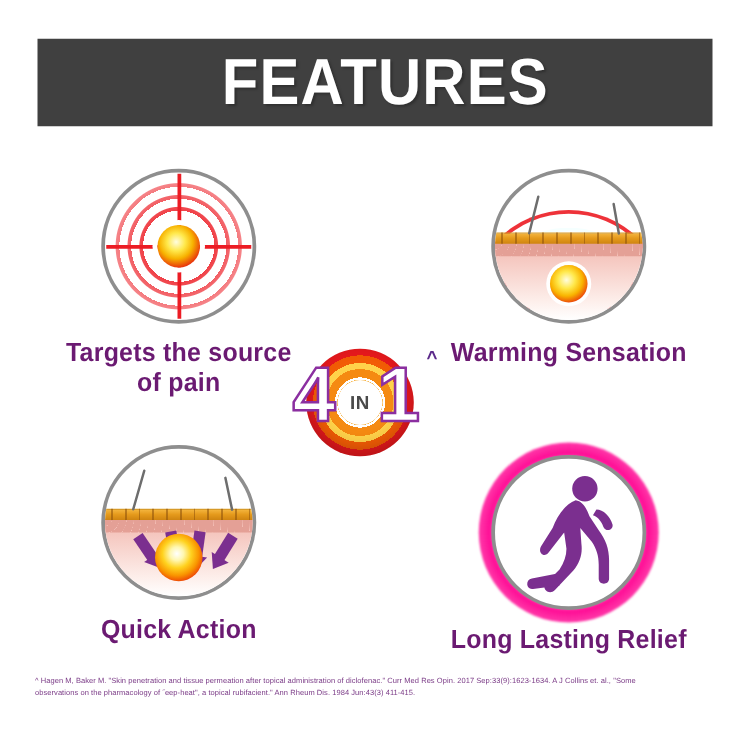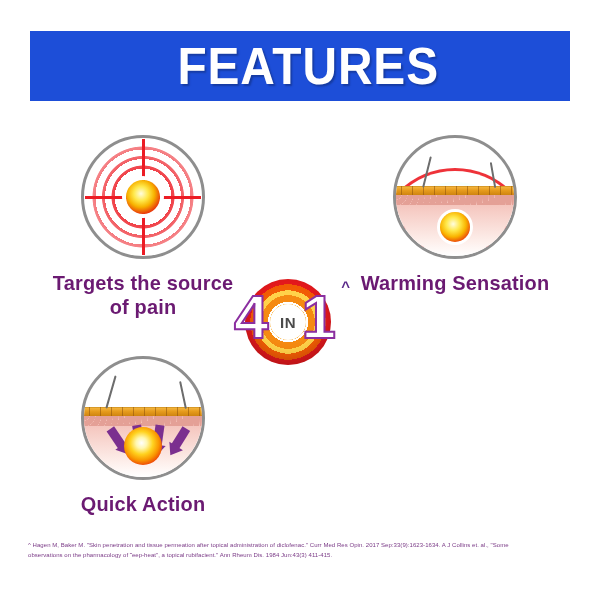--- a/index.html
+++ b/index.html
@@ -13,21 +13,21 @@
     position: relative;
     width: 600px; height: 600px;
     background: #ffffff;
   }
 
   
   .header-banner {
     position: absolute;
     left: 30px; top: 31px;
     width: 540px; height: 70px;
-    background: #1d4ed8;
+    background: #404040;
     display: flex;
     align-items: center;
     justify-content: center;
     padding-left: 16px;
   }
   .header-title {
     color: #ffffff;
     font-family: "Liberation Sans Narrow", "Liberation Sans", sans-serif;
     font-size: 52px;
     font-weight: bold;
@@ -351,20 +351,41 @@
         <div class="arrow" style="left:70px;top:66px;height:22px;transform:rotate(8deg);"></div>
         <div class="arrow" style="left:92px;top:68px;height:22px;transform:rotate(32deg);"></div>
         <div class="qa-glow"></div>
       </div>
     </div>
     <div class="feature-label">
       <div>Quick Action</div>
     </div>
   </div>
 
+  <div class="feature br">
+    <div class="icon-wrap">
+      <div class="glow-ring"></div>
+      <div class="circle-frame">
+        <svg class="runner-svg" viewBox="0 0 128 128">
+          <g fill="#7b2f8f">
+            <circle cx="78" cy="26" r="11"></circle>
+            <path d="M70 36 C60 40 54 50 50 60 L40 76 C37 81 42 86 46 82 L60 64 L62 78 C62 84 60 90 56 96
+                     L44 108 C40 113 47 119 52 114 L68 97 C74 90 76 82 75 74 L74 60
+                     L84 72 C88 78 90 84 90 92 L90 104 C90 110 99 110 99 104 L99 88
+                     C99 78 96 70 90 62 L82 50 C79 42 76 37 70 36 Z"></path>
+            <path d="M52 100 L32 104 C26 105 27 114 33 113 L56 110 Z"></path>
+            <path d="M88 44 C94 44 100 50 102 57 C103 62 96 64 94 59 C92 53 88 50 85 49 Z"></path>
+          </g>
+        </svg>
+      </div>
+    </div>
+    <div class="feature-label">
+      <div>Long Lasting Relief</div>
+    </div>
+  </div>
 
   <div class="badge">
     <div class="badge-disc"></div>
     <div class="badge-in">IN</div>
     <div class="badge-digit four">4</div>
     <div class="badge-digit one">1</div>
     <div class="badge-caret">^</div>
   </div>
 
   <div class="footnote">

